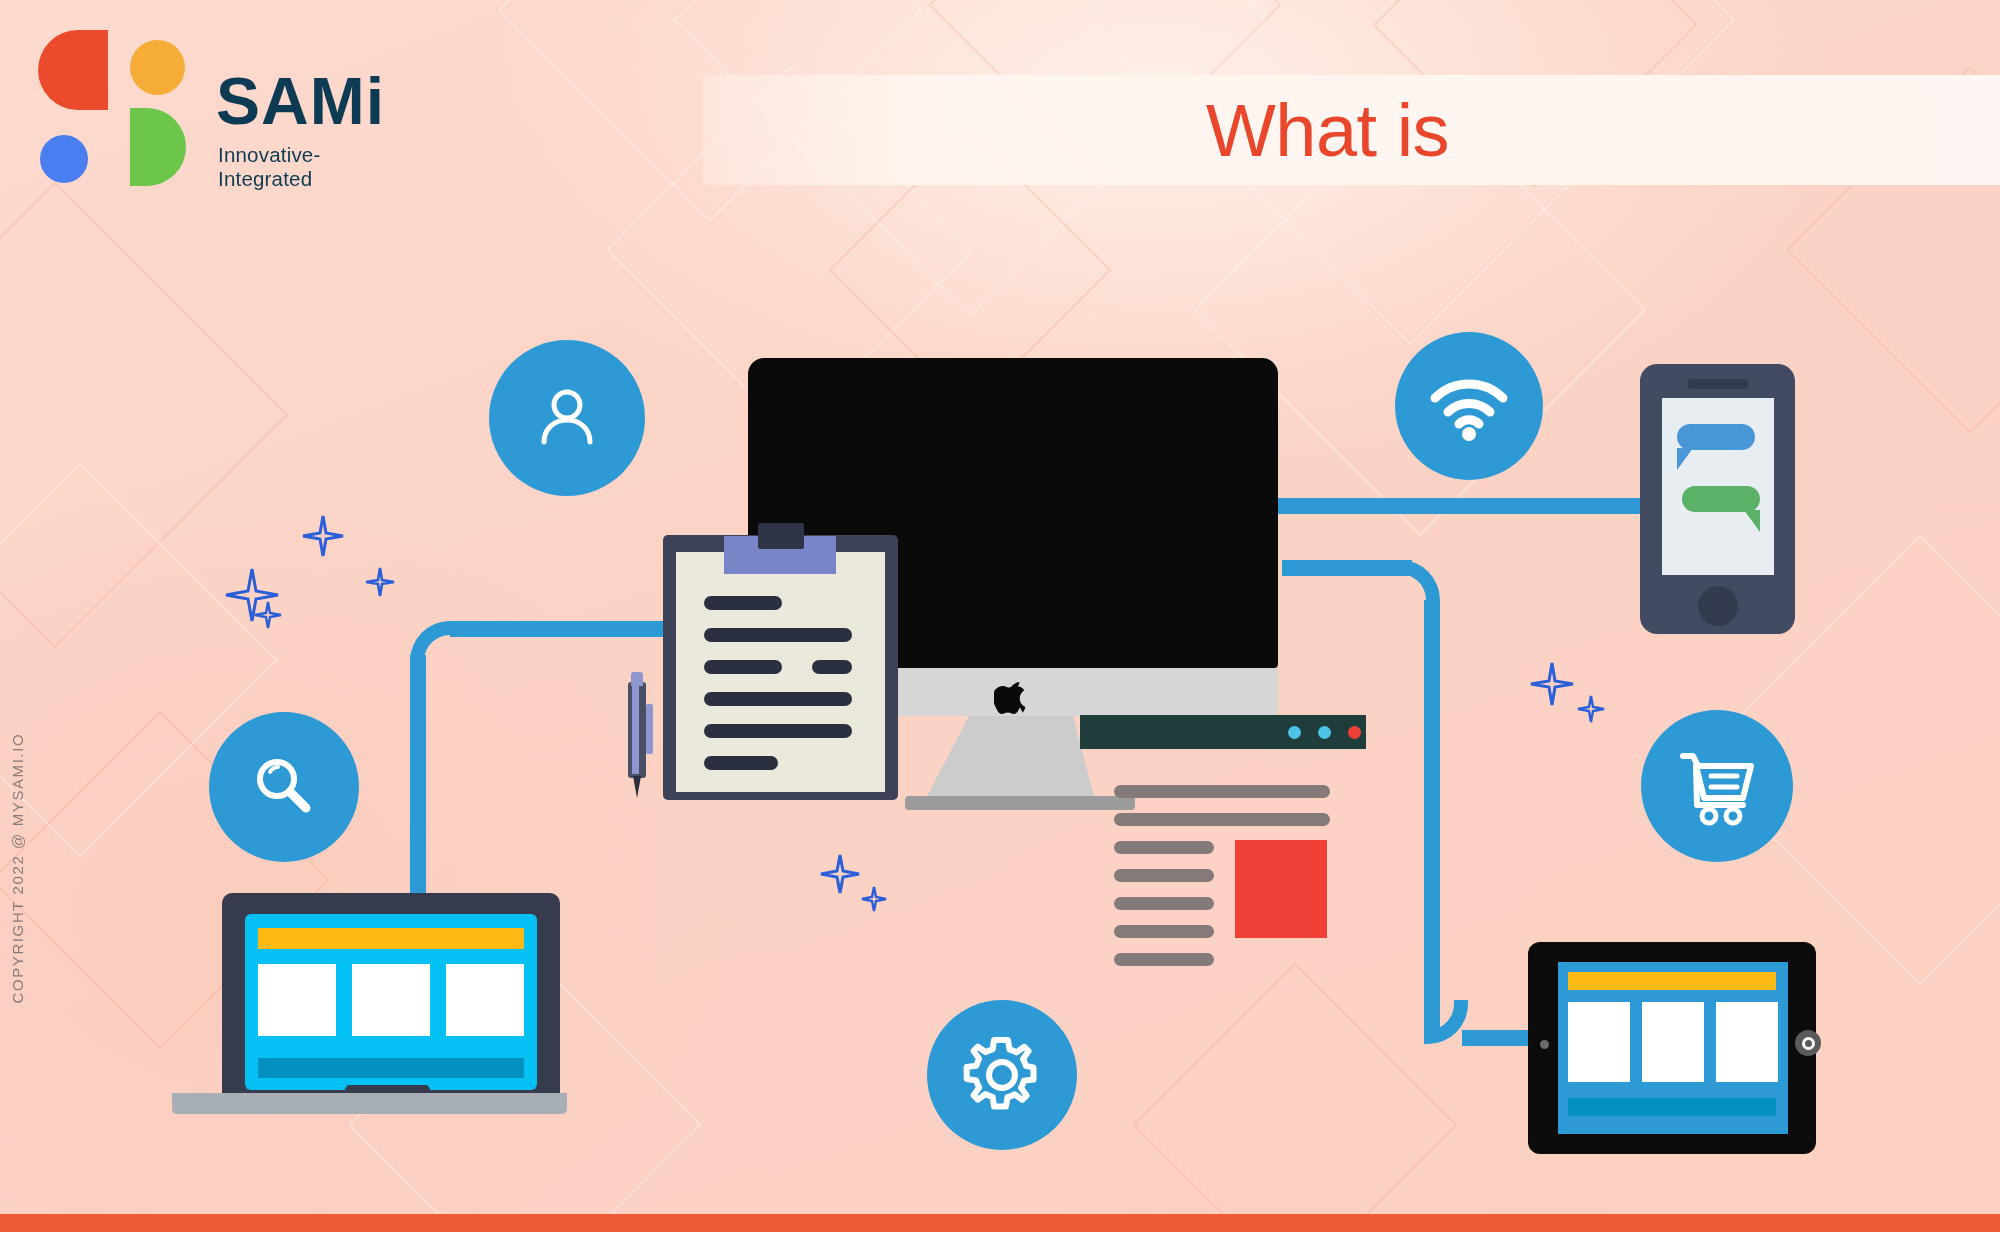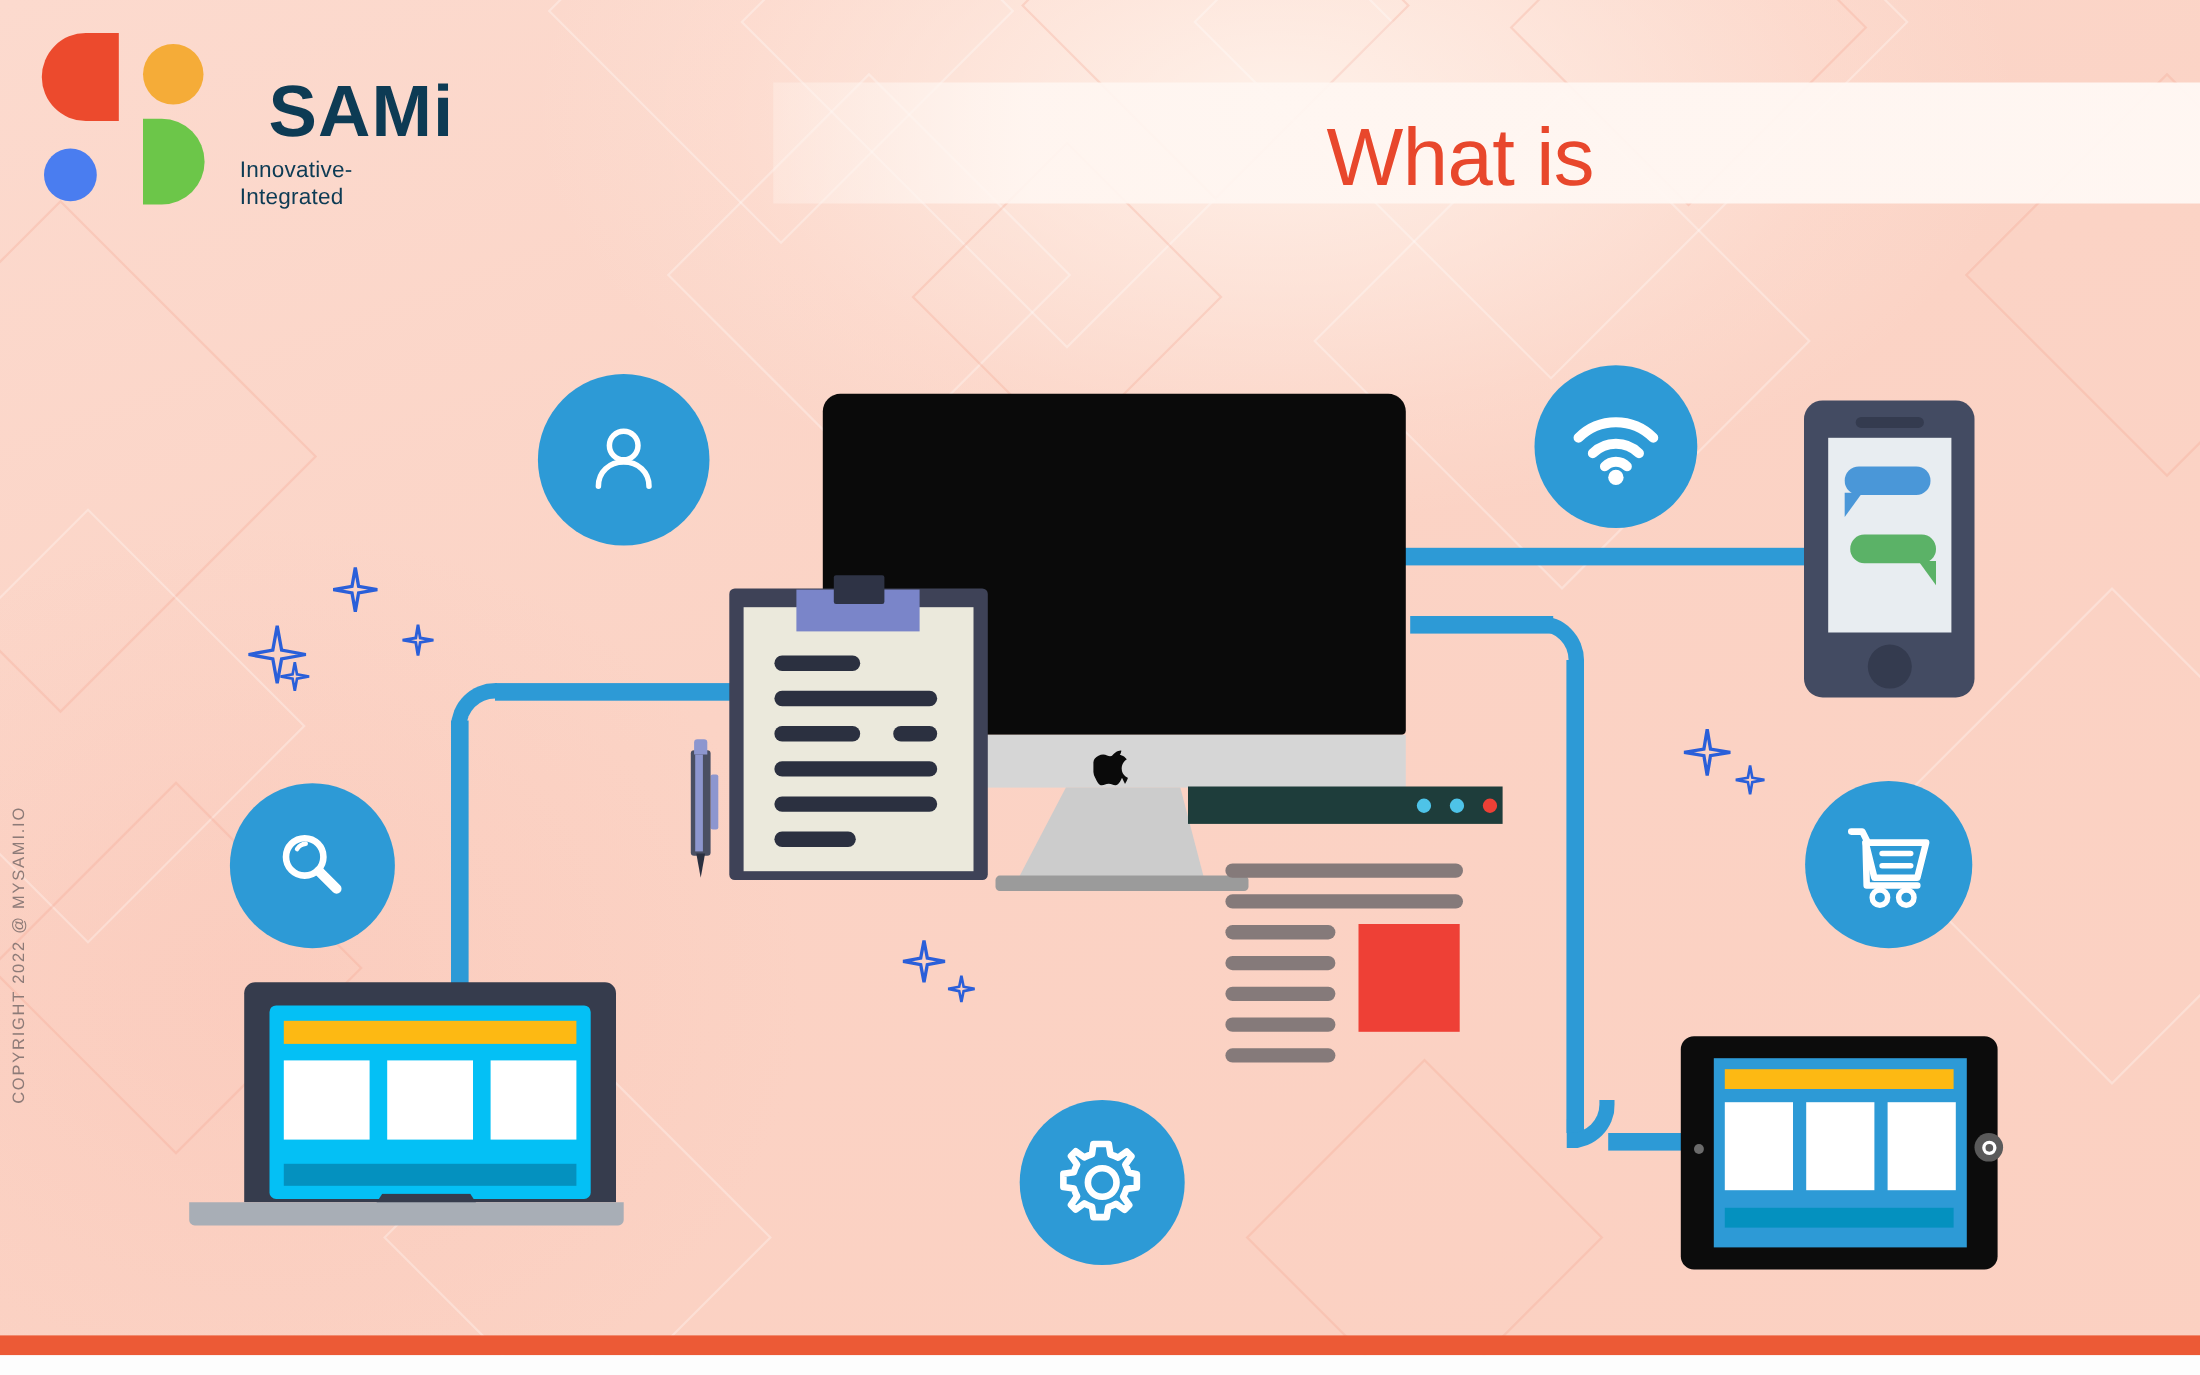--- a/index.html
+++ b/index.html
@@ -29,21 +29,21 @@
   }
   .tex.d { border-color:rgba(244,160,140,.28); }
 
   
   .header-band {
     position:absolute; left:703px; top:75px; width:1297px; height:110px;
     background:linear-gradient(90deg, rgba(255,244,238,.35) 0%, rgba(255,246,241,.92) 18%, rgba(255,248,244,.96) 100%);
   }
   .title {
     position:absolute; left:0; top:0; width:100%; height:100%;
-    display:flex; align-items:flex-end; justify-content:center;
+    display:flex; align-items:center; justify-content:center;
     color:#e8472c; font-size:74px; letter-spacing:-0.5px;
     white-space:nowrap; padding-right:30px;
   }
   .title .light { font-weight:400; }
   .title .bold  { font-weight:700; }
   .title .sp { display:inline-block; width:18px; }
 
   
   .logo-wrap { position:absolute; left:38px; top:30px; width:345px; height:140px; }
   .mark { position:absolute; left:0; top:0; width:140px; height:135px; }
@@ -60,21 +60,20 @@
     background:#4a7df0; border-radius:50%;
   }
   .m-green {
     position:absolute; left:92px; top:78px; width:56px; height:78px;
     background:#6cc649; border-radius:0 40px 40px 0;
   }
   .wordmark {
     position:absolute; left:178px; top:44px;
     font-size:66px; font-weight:700; color:#0d3b54; letter-spacing:1px;
     line-height:.82;
-    margin-left:28px;
   }
   .tagline {
     position:absolute; left:180px; top:113px;
     font-size:20.5px; color:#0d3b54; letter-spacing:.2px; font-weight:400;
   }
 
   
   .copyright {
     position:absolute; left:-148px; top:830px; width:330px;
     transform:rotate(-90deg); transform-origin:center center;

